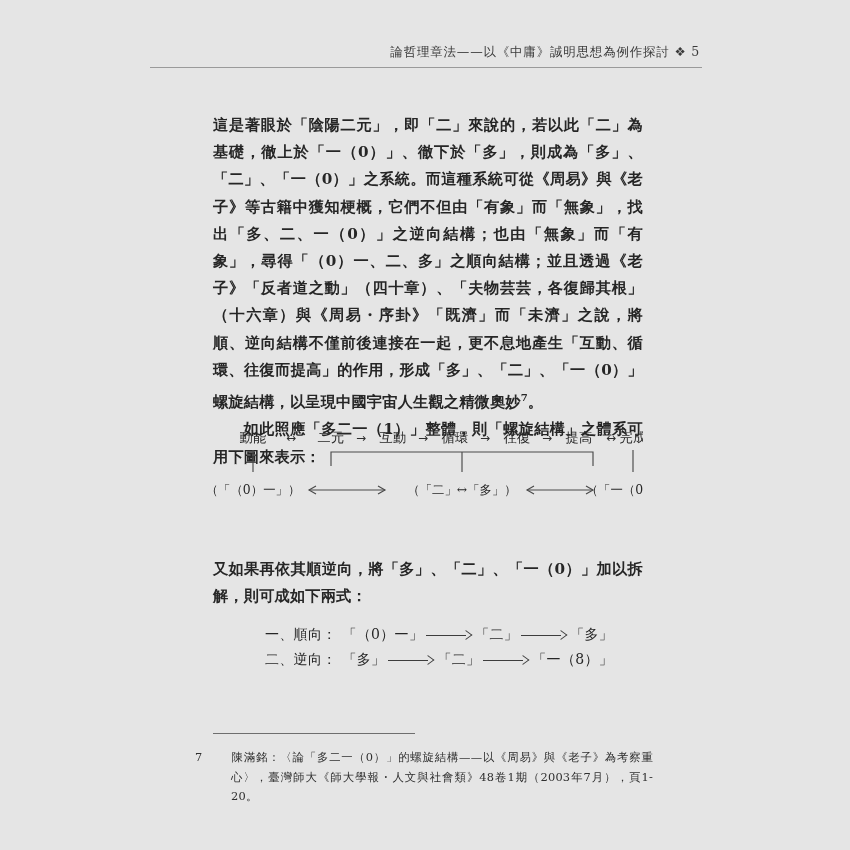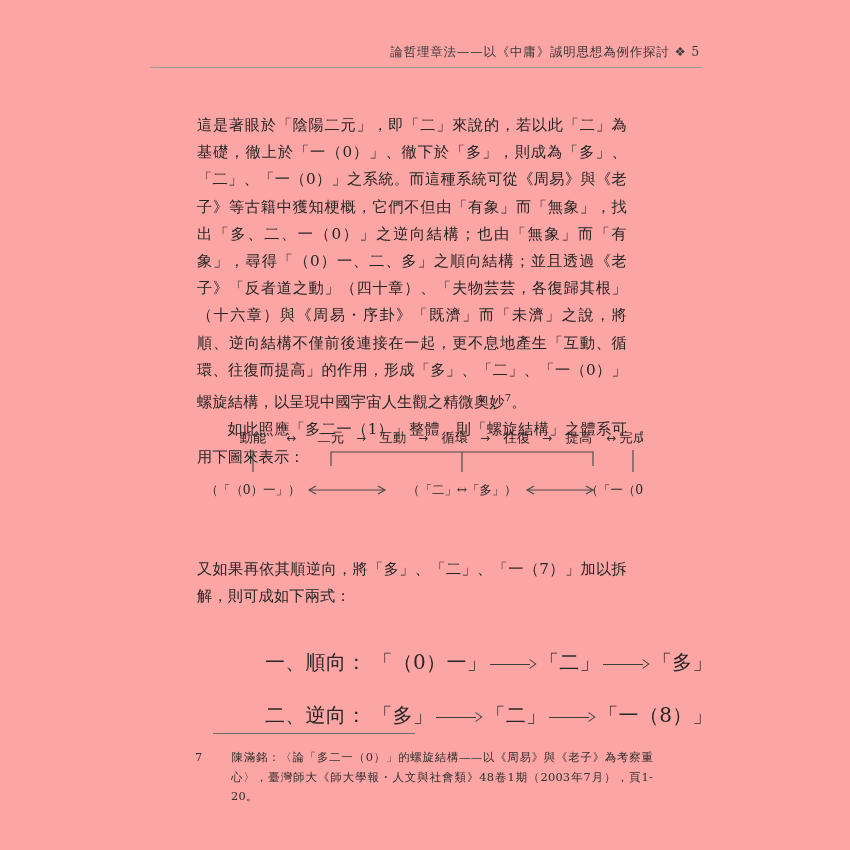--- a/index.html
+++ b/index.html
@@ -11,21 +11,21 @@
     height: 850px;
     background: #ffffff;
     font-family: "DejaVu Serif", "Liberation Serif", serif;
     color: #2b2b2b;
     overflow: hidden;
   }
   .page {
     position: relative;
     width: 850px;
     height: 850px;
-    background: #fca5a5;
+    background: #e5e5e5;
     box-sizing: border-box;
   }
 
   
   .header-block {
     position: absolute;
     left: 150px;
     top: 44px;
     width: 552px;
   }
@@ -39,23 +39,24 @@
     padding-bottom: 6px;
   }
   .header-rule {
     border-bottom: 1px solid #9a9a9a;
     width: 100%;
   }
 
   
   .body-col {
     position: absolute;
-    left: 197px;
+    left: 213px;
     top: 112px;
     width: 430px;
+    font-weight: bold;
   }
   p.para {
     margin: 0;
     font-size: 15.2px;
     line-height: 27.2px;
     text-align: justify;
     text-justify: inter-character;
     letter-spacing: 0.2px;
     color: #262626;
   }
@@ -102,27 +103,26 @@
   }
 
   
   .formulas {
     position: absolute;
     left: 213px;
     top: 622px;
     width: 430px;
   }
   .formula-row {
-    font-size: 20px;
+    font-size: 14px;
     line-height: 25px;
     white-space: nowrap;
     padding-left: 52px;
     color: #262626;
     letter-spacing: 0.3px;
-    margin-top: 28px;
   }
   .formula-row .lbl {
     padding-right: 6px;
   }
   .long-arrow {
     display: inline-block;
     position: relative;
     width: 46px;
     height: 10px;
     margin: 0 3px;
@@ -229,21 +229,21 @@
       </g>
       <g>
         <path class="dg-line" d="M 314 68 L 380 68"></path>
         <path class="dg-line" d="M 321 64 L 314 68 L 321 72"></path>
         <path class="dg-line" d="M 373 64 L 380 68 L 373 72"></path>
       </g>
     </svg>
   </div>
 
   <div class="body-col" style="top: 556px;">
-    <p class="para">又如果再依其順逆向，將「多」、「二」、「一（7）」加以拆解，則可成如下兩式：</p>
+    <p class="para">又如果再依其順逆向，將「多」、「二」、「一（0）」加以拆解，則可成如下兩式：</p>
   </div>
 
   <div class="formulas">
     <div class="formula-row">
       <span class="lbl">一、順向：</span><span>「（0）一」</span><span class="long-arrow"></span><span>「二」</span><span class="long-arrow"></span><span>「多」</span>
     </div>
     <div class="formula-row">
       <span class="lbl">二、逆向：</span><span>「多」</span><span class="long-arrow"></span><span>「二」</span><span class="long-arrow"></span><span>「一（8）」</span>
     </div>
   </div>

